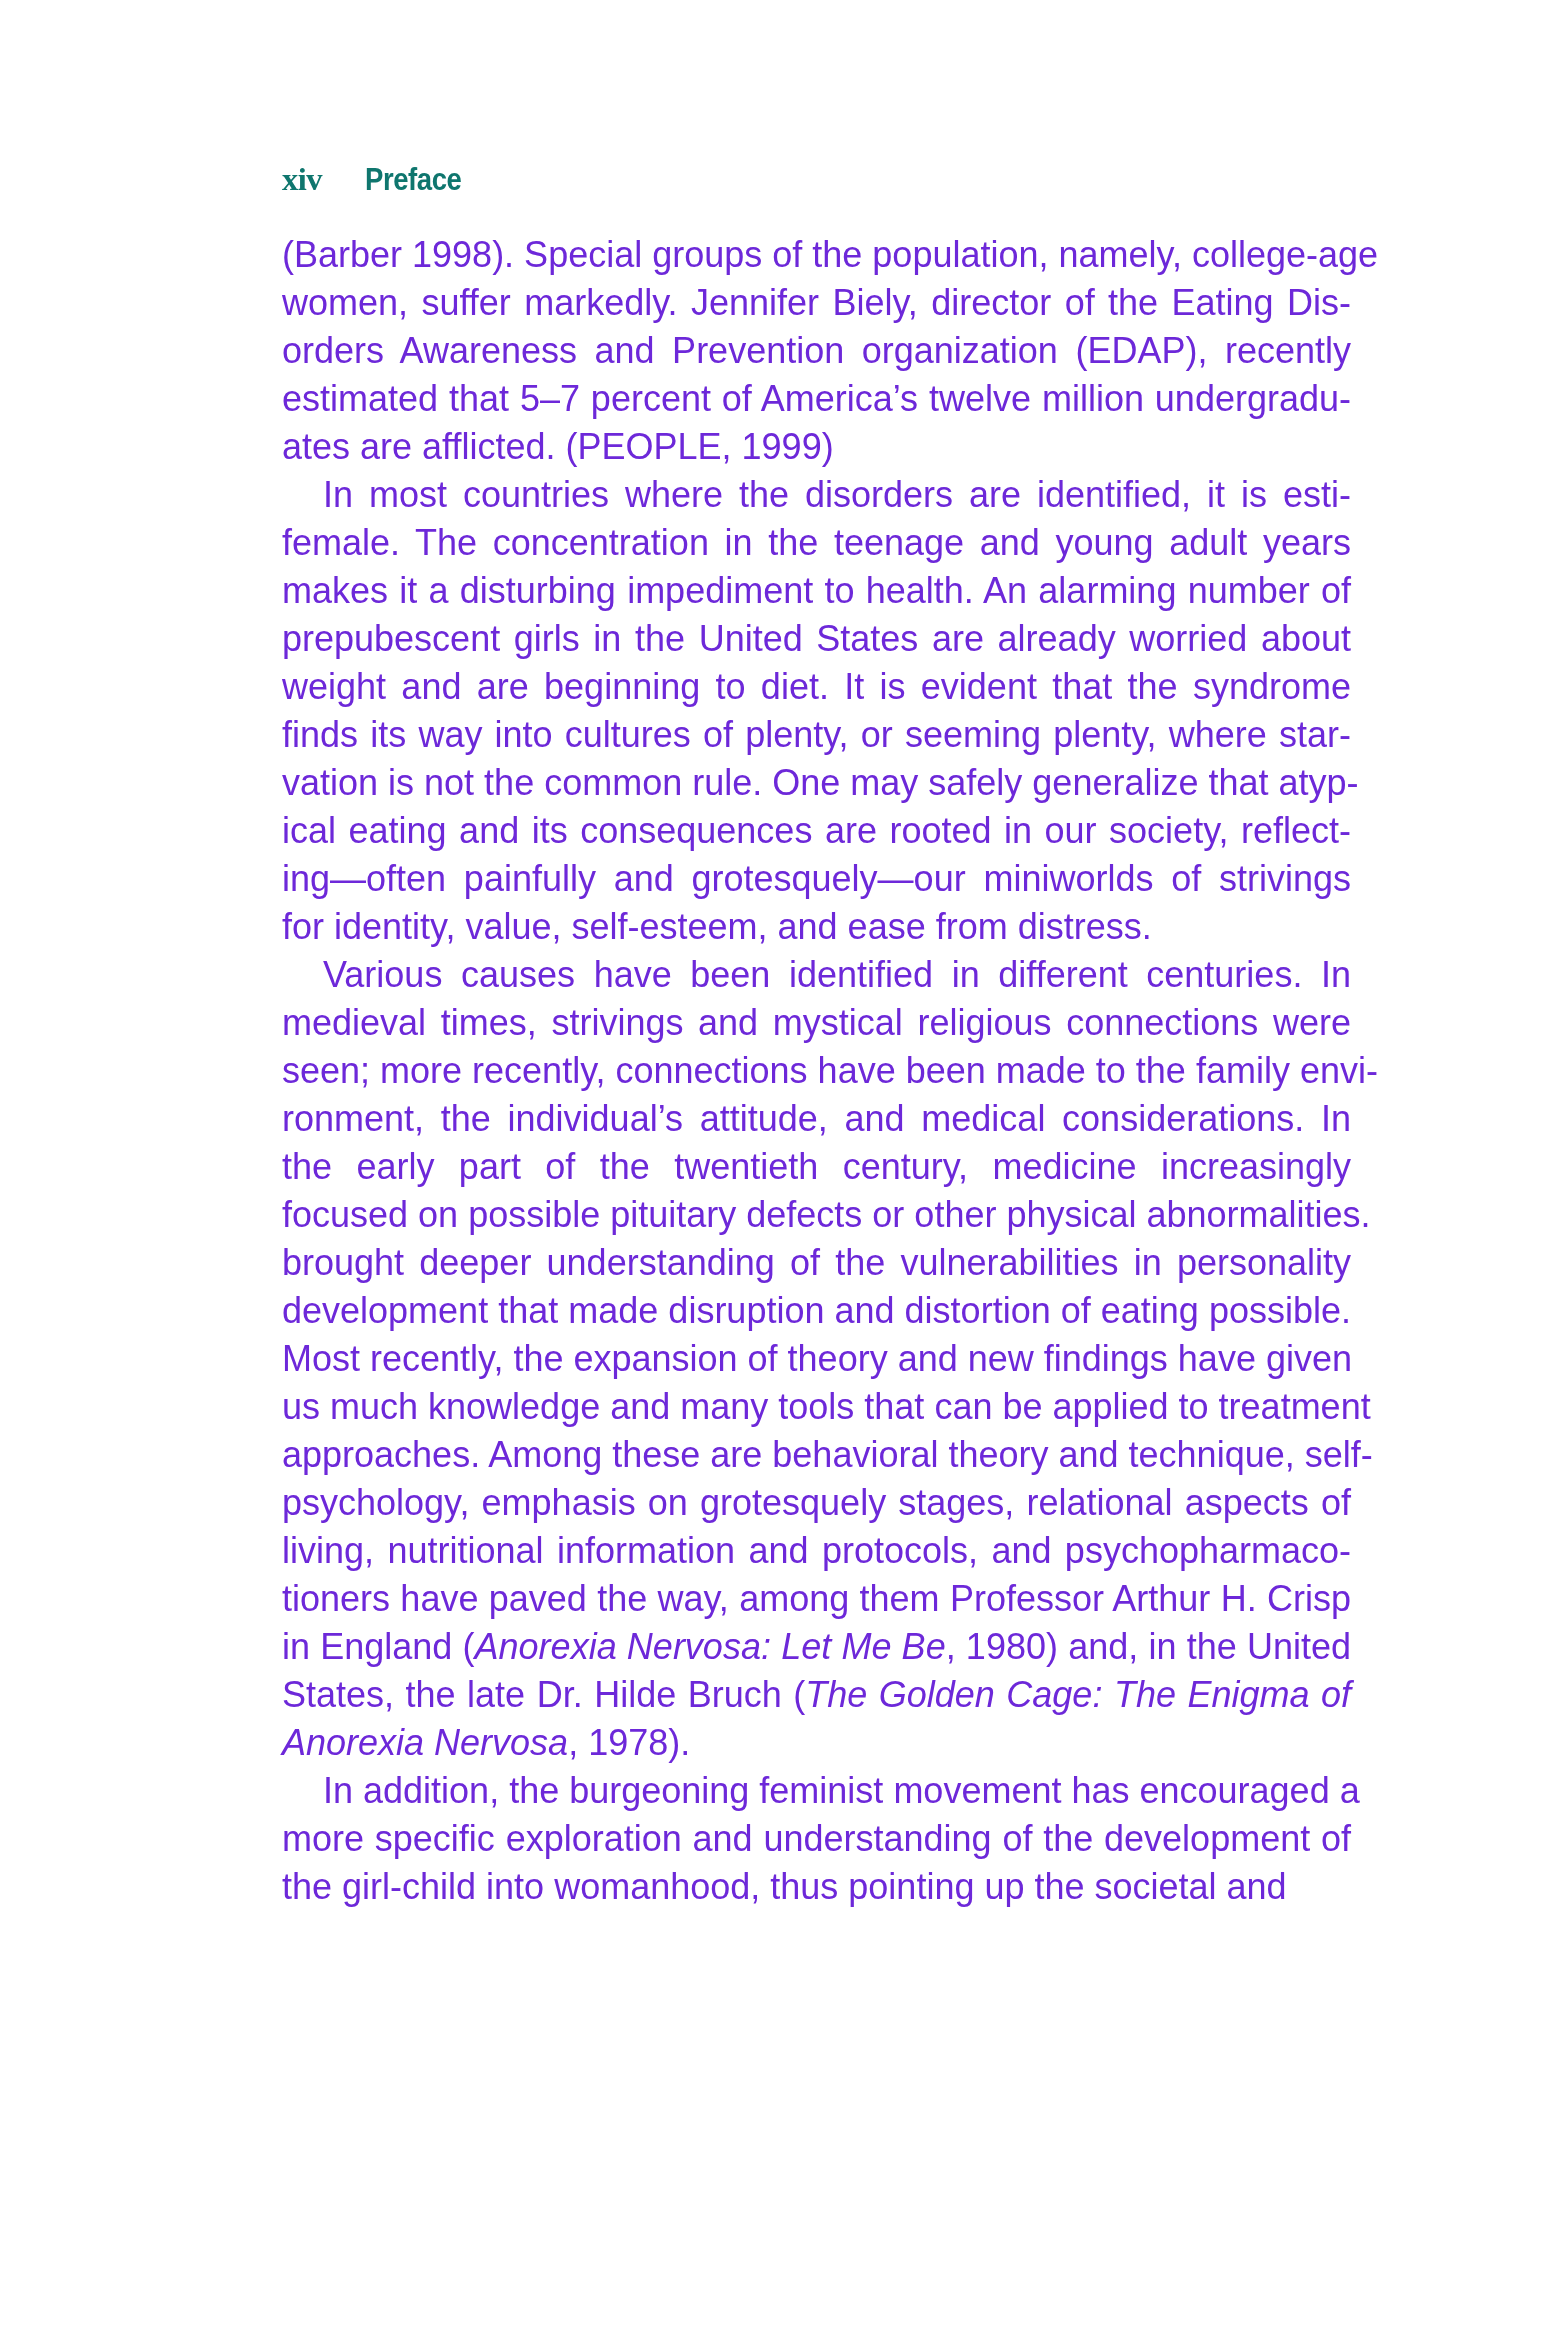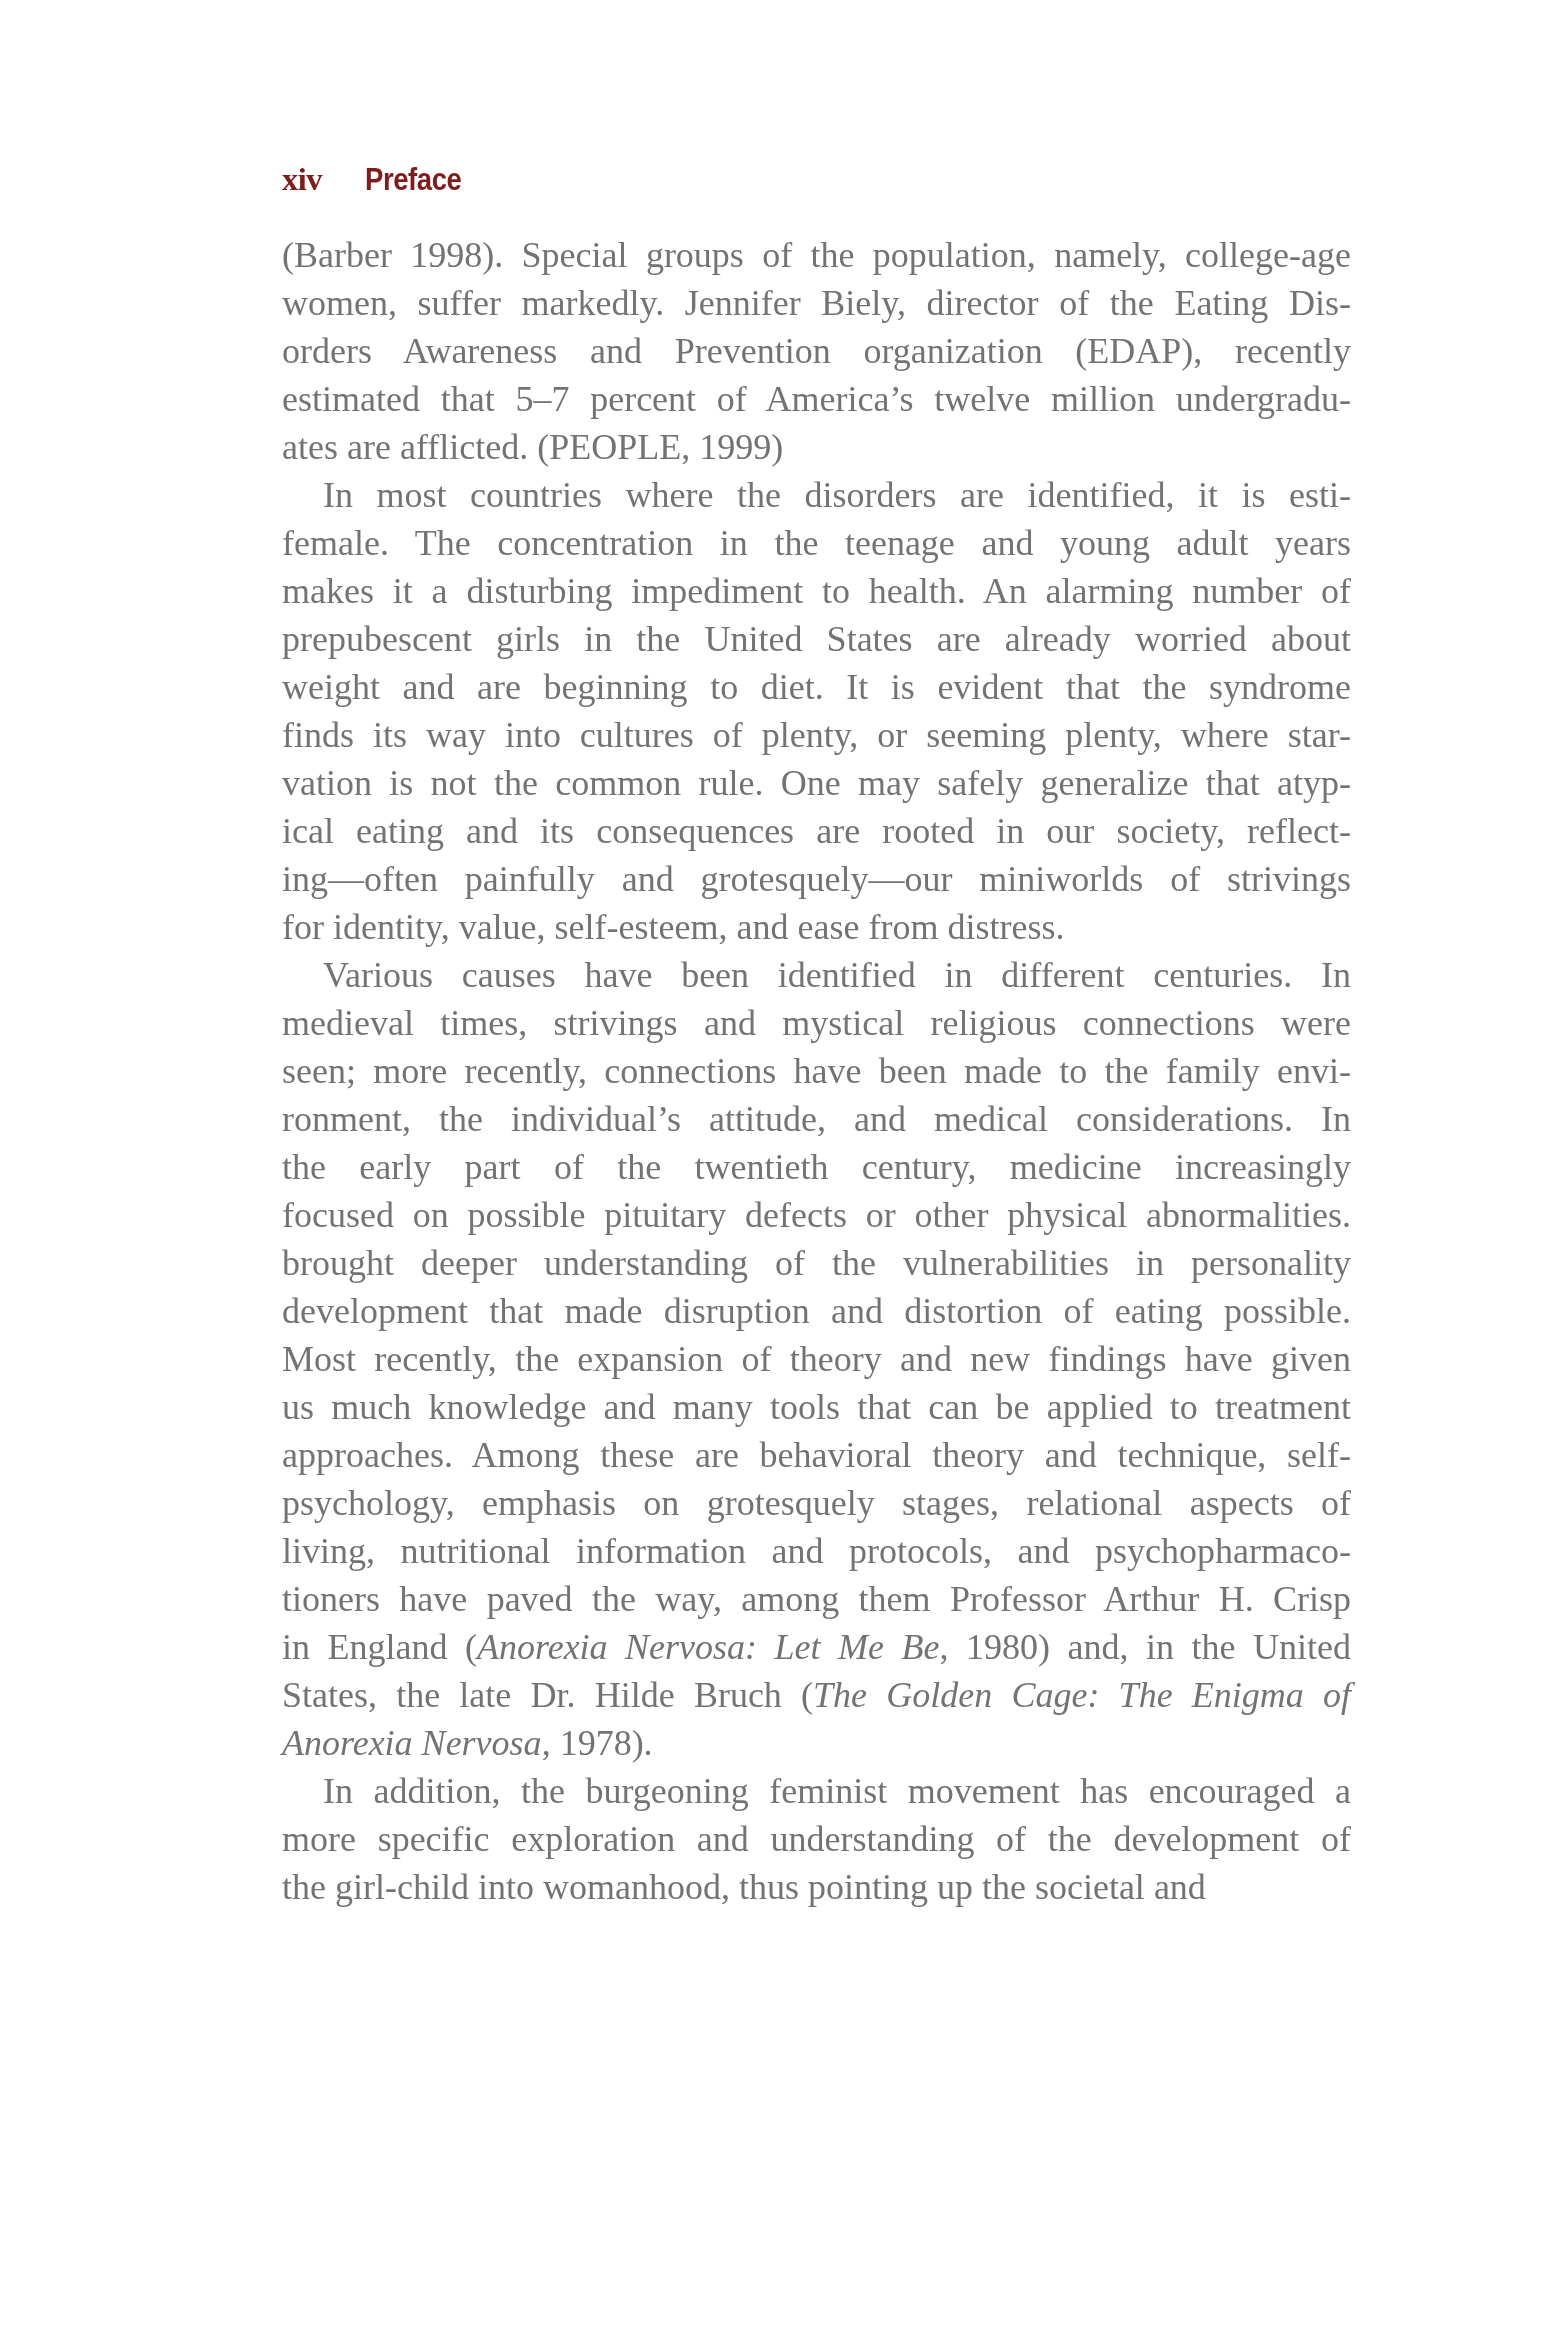--- a/index.html
+++ b/index.html
@@ -18,44 +18,44 @@
       position: absolute;
       left: 282px;
       top: 161px;
       height: 42px;
       display: flex;
       align-items: baseline;
       font-family: "Liberation Sans", sans-serif;
       font-weight: bold;
       font-size: 32px;
       letter-spacing: -0.5px;
-      color: #7f1d1d;
+      color: #0f766e;
     }
     .running-head .folio {
       width: 83px;
       font-family: "Liberation Serif", serif;
       font-weight: bold;
       font-size: 32.5px;
     }
     .running-head .section {
       font-family: "Liberation Sans", sans-serif;
       font-weight: bold;
       transform: scaleX(0.86);
       transform-origin: left center;
       display: inline-block;
     }
     .text-block {
       position: absolute;
       left: 282px;
       top: 231px;
       width: 1069px;
-      font-family: Liberation Serif, serif;
+      font-family: Liberation Sans, sans-serif;
       font-size: 36px;
       line-height: 48px;
-      color: #737373;
+      color: #6d28d9;
     }
     .line {
       display: block;
       height: 48px;
       white-space: nowrap;
       text-align: justify;
       text-align-last: justify;
       overflow: visible;
     }
     .line.last {

